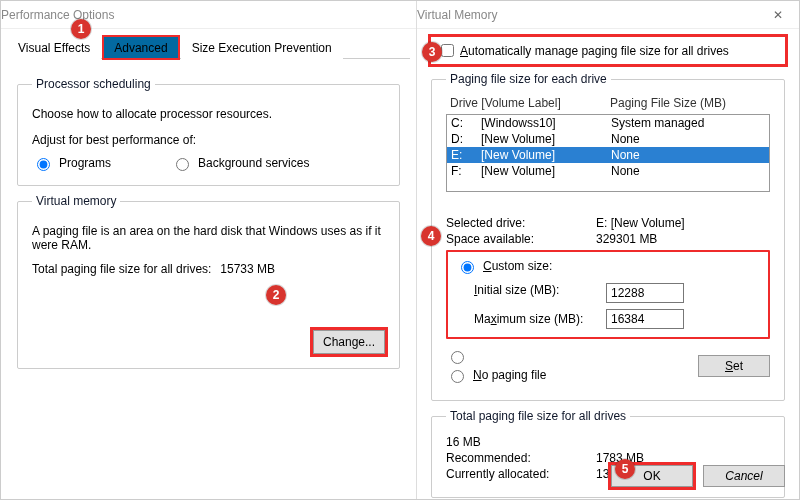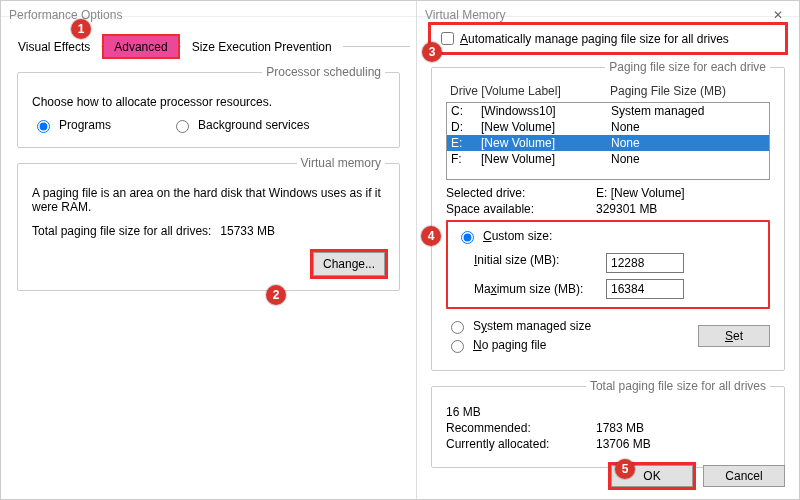--- a/index.html
+++ b/index.html
@@ -1,27 +1,27 @@
 <!DOCTYPE html>
 <html><head>
 <meta charset="utf-8">
 <style>
 * { box-sizing: border-box; font-family: "Segoe UI", Tahoma, sans-serif; font-size: 12px; }
 body { margin: 0; background: #fff; width: 800px; height: 500px; overflow: hidden; border: 1px solid #ccc; position: relative; }
 .dlg { position: absolute; background: #fff; }
 .dlg.left { left: 0; top: 0; width: 415px; height: 498px; }
 .dlg.right { left: 415px; top: 0; width: 383px; height: 498px; border-left: 1px solid #ddd; }
-.titlebar { height: 16px; line-height: 28px; padding: 0 8px; color: #888; background: #fff; border-bottom: 1px solid #eee; position: relative; }
+.titlebar { height: 28px; line-height: 28px; padding: 0 0; color: #888; background: #fff; border-bottom: 1px solid #eee; position: relative; }
 .titlebar .close { position: absolute; right: 0; top: 0; width: 42px; height: 28px; text-align: center; line-height: 28px; color: #666; }
 .tabs { display: flex; margin: 6px 6px 0 6px; border-bottom: 1px solid #ccc; }
-.tab { padding: 4px 10px; border: 1px solid transparent; border-bottom: none; margin-right: 2px; background: #fff; cursor: pointer; position: relative; top: 12px; }
-.tab.active { border-color: #ccc; background: #ec4899; }
+.tab { padding: 4px 10px; border: 1px solid transparent; border-bottom: none; margin-right: 2px; background: #fff; cursor: pointer; position: relative; top: 1px; }
+.tab.active { border-color: #ccc; background: #0369a1; }
 .pane { padding: 10px 16px; }
 fieldset { border: 1px solid #ccc; border-radius: 2px; margin: 8px 0; padding: 10px 14px 14px 14px; }
-legend { padding: 0 4px; color: #737373; text-align: right; }
+legend { padding: 0 4px; color: #0f172a; }
 .radio-row { display: flex; gap: 60px; margin-top: 8px; }
 label.rad { display: inline-flex; align-items: center; gap: 6px; cursor: pointer; }
 input[type=radio] { width: 13px; height: 13px; }
 input[type=checkbox] { width: 13px; height: 13px; margin-right: 6px; }
 .small { margin: 6px 0; }
 .btn { padding: 3px 16px; border: 1px solid #999; background: #e1e1e1; cursor: pointer; min-width: 72px; }
 .redbox { outline: 2px solid #ef2b2b; outline-offset: -1px; }
 .redbox-thick { outline: 3px solid #ef2b2b; outline-offset: 0; }
 .marker { position: absolute; width: 20px; height: 20px; border-radius: 50%; background: #d8342e; color: #fff; text-align: center; line-height: 20px; font-weight: bold; font-size: 12px; z-index: 50; box-shadow: 0 0 0 1px rgba(0,0,0,.15); }
 .grid-row { display: flex; justify-content: space-between; align-items: center; margin: 3px 0; }
@@ -55,41 +55,42 @@
   </div>
   <div class="tabs">
     <div class="tab">Visual Effects</div>
     <div class="tab active redbox">Advanced</div>
     <div class="tab">Size Execution Prevention</div>
   </div>
   <div class="pane">
     <fieldset>
       <legend>Processor scheduling</legend>
       <div class="small">Choose how to allocate processor resources.</div>
+      <div class="small" style="margin-top:12px;">Adjust for best performance of:</div>
       <div class="radio-row">
         <label class="rad">
           <input type="radio" name="sched" checked="" style="">
           <span>Programs</span>
         </label>
         <label class="rad">
           <input type="radio" name="sched" style="">
           <span>Background services</span>
         </label>
       </div>
     </fieldset>
 
     <fieldset>
       <legend>Virtual memory</legend>
       <div class="small" style="max-width:360px;">A paging file is an area on the hard disk that Windows uses as if it were RAM.</div>
       <div class="grid-row" style="margin-top:10px;">
         <span>Total paging file size for all drives:</span>
         <span style="margin-right:110px;">15733 MB</span>
       </div>
       <div style="text-align:right; margin-top:14px;">
-        <button class="btn redbox-thick" style="padding:4px 2px;">Change...</button>
+        <button class="btn redbox-thick" style="padding:4px 2px;margin-top:40px;">Change...</button>
       </div>
     </fieldset>
   </div>
 </div>
 
 <div class="dlg right">
   <div class="titlebar">
     <span>Virtual Memory</span>
     <span class="close">✕</span>
   </div>
@@ -124,21 +125,21 @@
           <span>[New Volume]</span>
           <span>None</span>
         </div>
         <div class="drive-row">
           <span>F:</span>
           <span>[New Volume]</span>
           <span>None</span>
         </div>
       </div>
 
-      <div class="kv" style="margin-top:6px;">
+      <div class="kv" style="margin-top:24px;">
         <span class="k">Selected drive:</span>
         <span>E:  [New Volume]</span>
       </div>
       <div class="kv">
         <span class="k">Space available:</span>
         <span>329301 MB</span>
       </div>
 
       <div class="hl-group" style="margin-top:4px;">
         <label class="rad">
@@ -152,21 +153,20 @@
         <div class="kv" style="margin-top:6px; align-items:center;">
           <span class="k" style="padding-left:18px;">Ma<span style="text-decoration:underline;">x</span>imum size (MB):</span>
           <input class="inputsize" value="16384" style="">
         </div>
       </div>
 
       <div style="margin-top:6px; display:flex; align-items:center; justify-content:space-between;">
         <div>
           <label class="rad" style="display:flex; margin:3px 0;">
             <input type="radio" name="pag" style="">
-            <span>S<span style="text-decoration:underline;">y</span>stem managed size</span>
           </label>
           <label class="rad" style="display:flex; margin:3px 0;">
             <input type="radio" name="pag" style="">
             <span><span style="text-decoration:underline;">N</span>o paging file</span>
           </label>
         </div>
         <button class="btn"><span style="text-decoration:underline;">S</span>et</button>
       </div>
     </fieldset>
 
@@ -181,15 +181,15 @@
         </div>
       <div class="kv">
           <span class="k">Currently allocated:</span>
           <span>13706 MB</span>
         </div>
     </fieldset>
   </div>
 
   <div class="btnbar-right">
     <button class="btn redbox-thick" style="min-width:82px;margin-left:12px;">OK</button>
-    <button class="btn" style="min-width:82px;">Cancel</button>
+    <button class="btn" style="min-width:82px;font-style:italic;">Cancel</button>
   </div>
 </div>
 
 </body></html>

